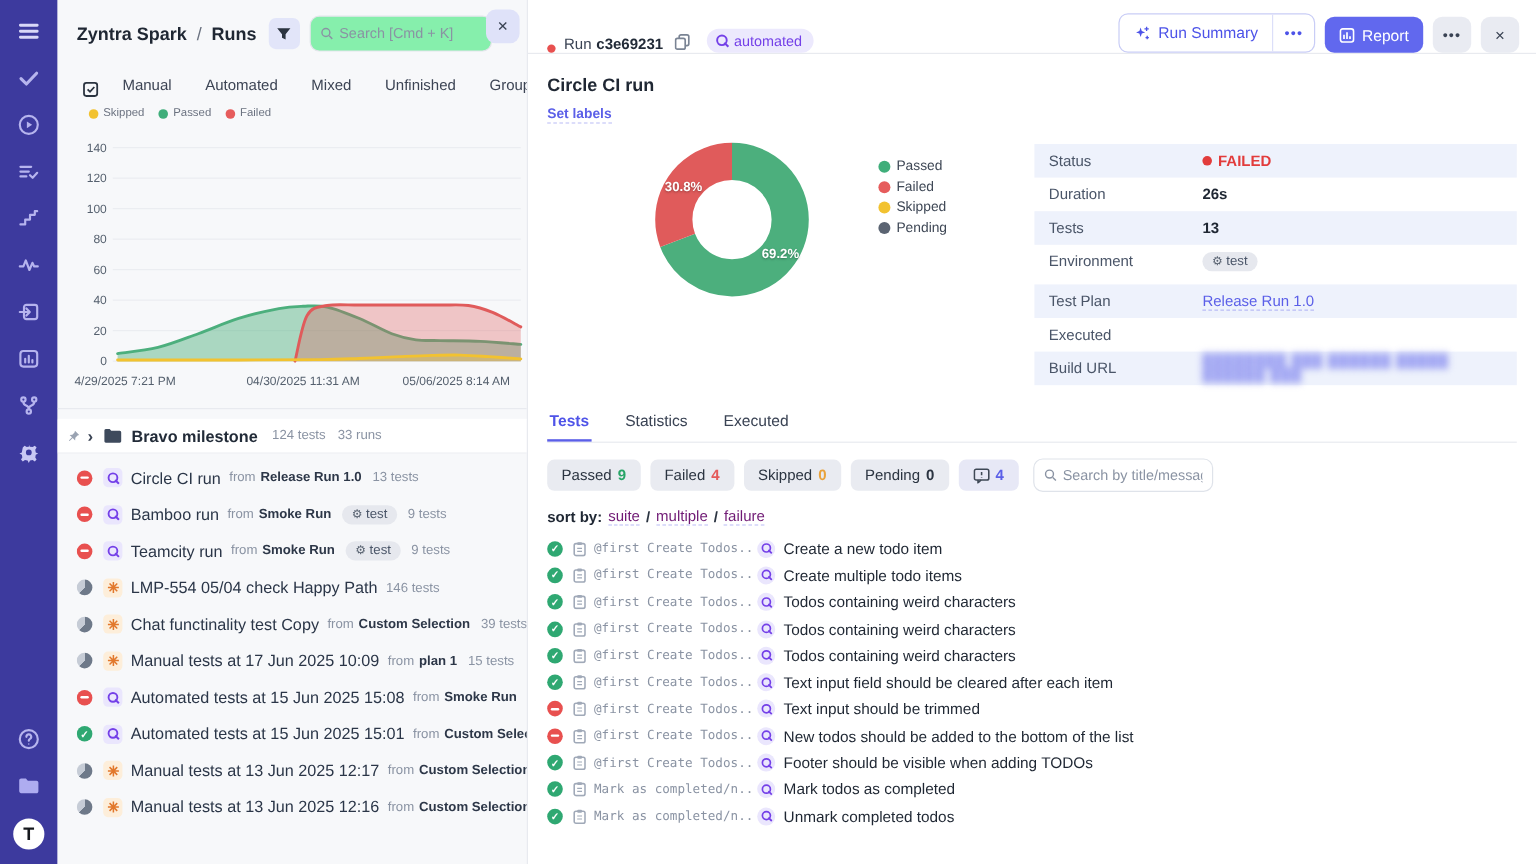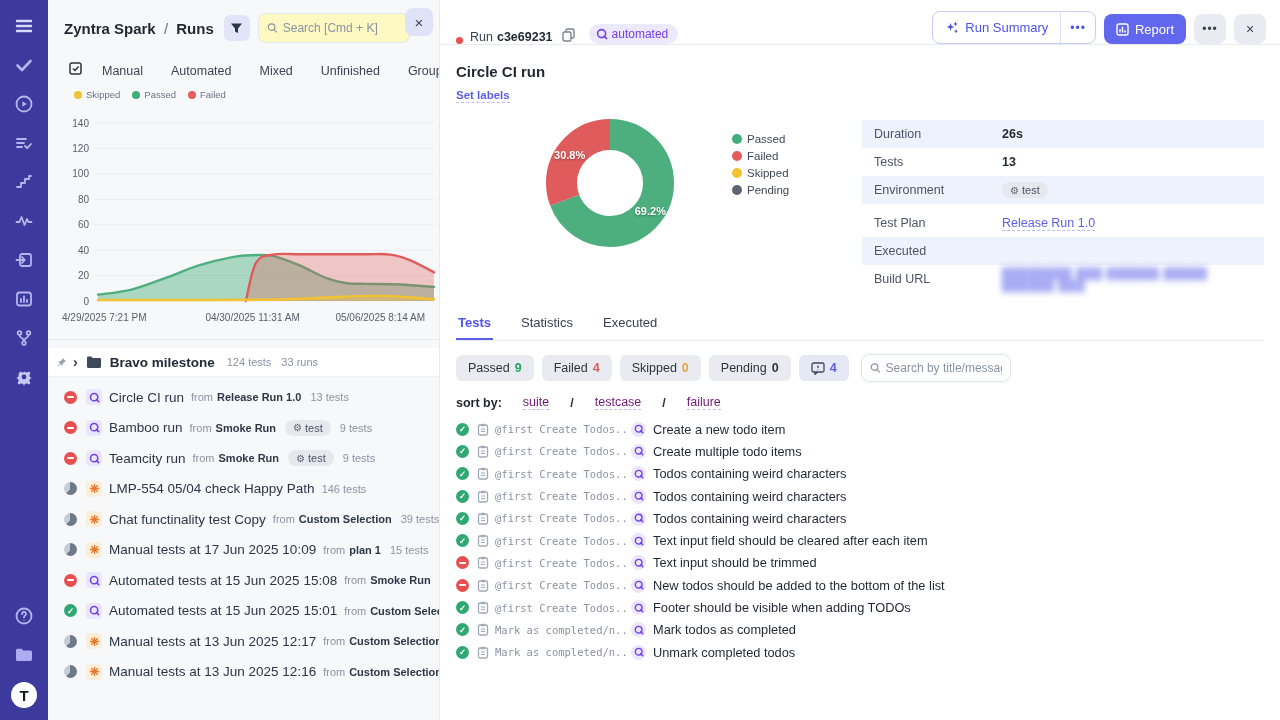--- a/index.html
+++ b/index.html
@@ -21,28 +21,28 @@
   
   .left-panel { width:392px; background:#f7f8fa; flex-shrink:0; position:relative;
     border-right:1px solid #e8eaef; overflow:hidden; }
   .lp-header { height:56px; display:flex; align-items:center; padding:0 12px 0 16px; position:relative; }
   .breadcrumb { font-size:15px; white-space:nowrap; }
   .bc-project { font-weight:600; }
   .bc-sep { color:#6b7280; margin:0 4px; font-weight:400; }
   .bc-page { font-weight:700; }
   .filter-btn { width:26px; height:26px; background:#e2e5f9; border:none; border-radius:6px;
     margin-left:10px; display:flex; align-items:center; justify-content:center; cursor:pointer; flex-shrink:0; }
-  .lp-search { margin-left:8px; height:30px; width:152px; background:#fef9c3; border:1px solid #e2e5ea;
+  .lp-search { margin-left:8px; height:30px; width:152px; background:#86efac; border:1px solid #e2e5ea;
     border-radius:8px; display:flex; align-items:center; padding:0 8px; }
   .lp-search input { border:none; outline:none; width:118px; font-size:12px; color:#3a4354;
     background:transparent; font-family:"Liberation Sans", sans-serif; }
   .lp-search input::placeholder { color:#8a93a3; }
   .lp-close { position:absolute; right:6px; top:8px; width:28px; height:28px; background:#dfe2f9;
     border:none; border-radius:8px; font-size:15px; color:#3a4354; cursor:pointer; }
-  .lp-tabs { display:flex; align-items:flex-start; gap:0; padding:4px 10px 8px 20px; }
+  .lp-tabs { display:flex; align-items:flex-end; gap:0; padding:4px 10px 8px 20px; }
   .lp-tab { font-size:12.5px; color:#3c4454; padding:4px 14px; cursor:pointer; white-space:nowrap; }
   .tabs-check-icon { margin-right:4px; display:flex; cursor:pointer; }
 
   
   .lp-chart { padding:0 0 0 8px; }
   .area-legend { display:flex; gap:12px; font-size:9.5px; color:#6b7280; padding:0 0 2px 18px;
     height:11px; overflow:hidden; align-items:center; }
   .area-legend .dot { width:8px; height:8px; border-radius:50%; display:inline-block; margin-right:4px; }
   .al-item { display:flex; align-items:center; }
   .dot-skipped { background:#f2c230; } .dot-passed { background:#3fae7a; } .dot-failed { background:#e65c5c; }
@@ -136,21 +136,21 @@
   .chip .cnt { font-weight:700; }
   .cnt.green { color:#27a567; } .cnt.red { color:#e45a5a; } .cnt.orange { color:#e9a23b; } .cnt.dark { color:#2b3441; }
   .cnt.purple { color:#5b5fe8; }
   .chip.comment { background:#e7e8f6; }
   .tests-search { height:28px; width:150px; background:#fff; border:1px solid #dfe3ea; border-radius:8px;
     display:flex; align-items:center; padding:0 8px; margin-left:4px; }
   .tests-search input { border:none; outline:none; width:116px; font-size:12px; color:#3a4354;
     font-family:"Liberation Sans", sans-serif; }
   .tests-search input::placeholder { color:#8a93a3; }
 
-  .sort-row { margin-top:13px; font-size:12.5px; display:flex; align-items:center; gap:21px; }
+  .sort-row { margin-top:13px; font-size:12.5px; display:flex; align-items:center; gap:5px; }
   .sort-label { font-weight:700; }
   .sort-link { color:#701a75; border-bottom:1px dashed #b9bcf5; cursor:pointer; }
   .sort-sep { color:#2b3441; font-weight:700; }
 
   .tests-list { margin-top:8px; }
   .test-row { display:flex; align-items:center; height:22.3px; cursor:pointer; }
   .test-row .si { width:13px; height:13px; }
   .clip-icon { margin:0 6px 0 8px; display:flex; }
   .suite { font-family:"DejaVu Sans Mono", monospace; font-size:10.5px; color:#8a93a3; width:132px;
     white-space:nowrap; overflow:hidden; flex-shrink:0; }
@@ -608,20 +608,24 @@
               <span>Skipped</span>
             </div>
           <div class="dl-item">
               <span class="dot dot-pending"></span>
               <span>Pending</span>
             </div>
         </div>
 
         <div class="details">
           <div class="d-row">
+            <span class="d-label">Status</span>
+            <span class="d-value failed-text">FAILED</span>
+          </div>
+          <div class="d-row">
             <span class="d-label">Duration</span>
             <span class="d-value">26s</span>
           </div>
           <div class="d-row">
             <span class="d-label">Tests</span>
             <span class="d-value">13</span>
           </div>
           <div class="d-row">
             <span class="d-label">Environment</span>
             <span class="env-chip" style="margin:0">
@@ -686,21 +690,21 @@
               <path d="M8 8l2.8 2.8" stroke="#8a93a3" stroke-width="1.3"></path>
             </svg>
           <input type="text" placeholder="Search by title/message" style="">
         </div>
       </div>
 
       <div class="sort-row">
         <span class="sort-label">sort by:</span>
         <span class="sort-link">suite</span>
         <span class="sort-sep">/</span>
-        <span class="sort-link">testcase</span>
+        <span class="sort-link">multiple</span>
         <span class="sort-sep">/</span>
         <span class="sort-link">failure</span>
       </div>
 
       <div class="tests-list">
 
           <div class="test-row">
             <span class="si passed"></span>
             <span class="clip-icon">
               <svg width="12" height="13" viewBox="0 0 12 13">

